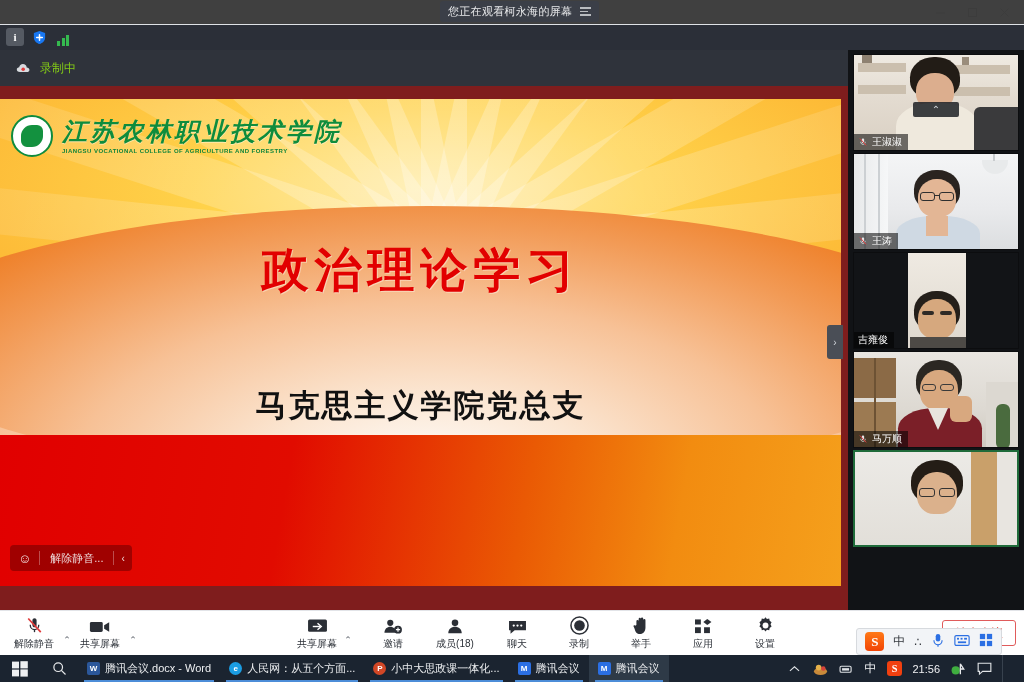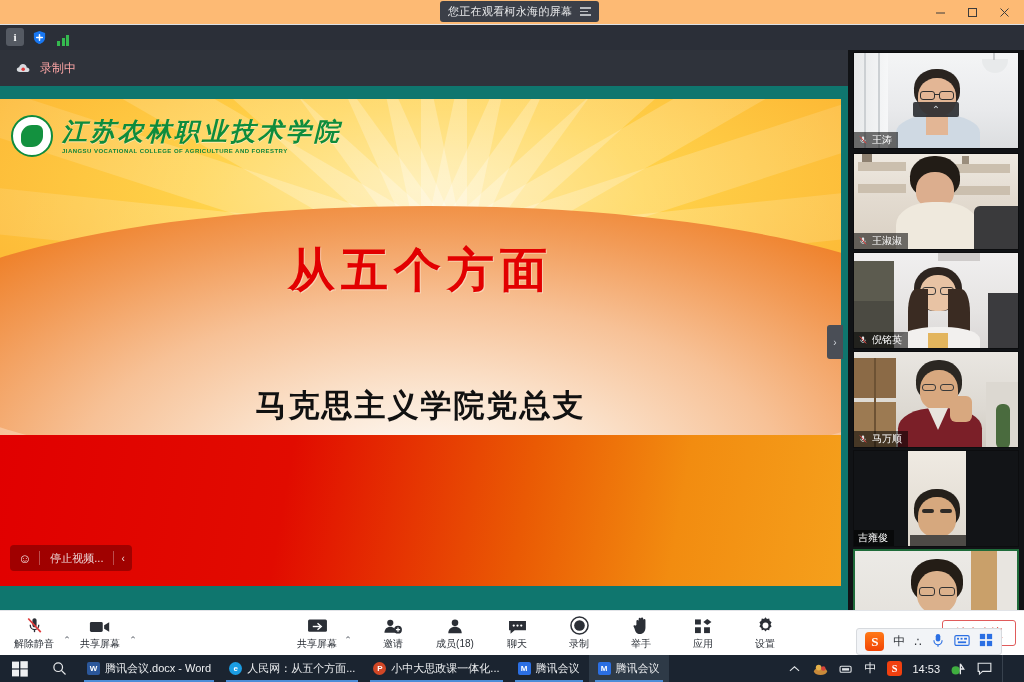--- a/index.html
+++ b/index.html
@@ -7,21 +7,21 @@
     width: 1024px; height: 682px;
     overflow: hidden;
     font-family: "Liberation Sans", "DejaVu Sans", sans-serif;
     background: #000;
   }
   #app { position: relative; width: 1024px; height: 682px; overflow: hidden; }
 
   
   .titlebar {
     position: absolute; left: 0; top: 0; width: 1024px; height: 25px;
-    background: #fdba74;
+    background: #404040;
     border-bottom: 1px solid #dfe2e6;
   }
   .tip-pill {
     position: absolute; left: 440px; top: 1px;
     height: 21px; padding: 0 8px;
     background: #3b3f48; color: #e9eaec;
     border-radius: 3px;
     display: flex; align-items: center; gap: 8px;
     font-size: 11px; letter-spacing: .3px;
   }
@@ -67,26 +67,26 @@
     position: absolute; right: 0; top: 25px; width: 32px; height: 25px;
     background: #2b2f38; display: flex; align-items: center; justify-content: center;
   }
 
   
   .recbar {
     position: absolute; left: 0; top: 50px; width: 848px; height: 36px;
     background: #2f333b; display: flex; align-items: center; padding-left: 16px; gap: 8px;
   }
   .recbar .cloud { width: 16px; height: 13px; position: relative; }
-  .recbar .rec-label { color: #fca5a5; font-size: 12px; }
+  .recbar .rec-label { color: #84cc16; font-size: 12px; }
 
   
   .stage {
     position: absolute; left: 0; top: 86px; width: 848px; height: 524px;
-    background: #0f766e; overflow: hidden;
+    background: #7f1d1d; overflow: hidden;
   }
   .slide {
     position: absolute; left: 0; top: 13px; width: 841px; height: 487px;
     overflow: hidden;
     background:
       radial-gradient(ellipse 120% 75% at 50% 18%, #ffe27a 0%, #ffd24a 22%, #fdbb37 46%, #f5a623 70%, #f0a02a 100%);
   }
   
   .rays { position: absolute; left: 50%; top: 8%; width: 1700px; height: 1700px; margin-left: -850px; }
   .rays i {
@@ -395,40 +395,63 @@
       <div class="logo-row">
         <div class="logo-mark">
             <div class="leaf"></div>
           </div>
         <div class="logo-text">
           <div class="logo-cn">江苏农林职业技术学院</div>
           <div class="logo-en">JIANGSU VOCATIONAL COLLEGE OF AGRICULTURE AND FORESTRY</div>
         </div>
       </div>
 
-      <div class="slide-title">从五个方面</div>
+      <div class="slide-title">政治理论学习</div>
       <div class="slide-sub">
         <div class="l1">马克思主义学院党总支</div>
       </div>
 
       <div class="chatpill">
         <span class="emoji">☺</span>
         <span class="sep"></span>
-        <span class="ph">停止视频...</span>
+        <span class="ph">解除静音...</span>
         <span class="sep"></span>
         <span class="arrow">‹</span>
       </div>
 
     </div>
   </div>
 
   <div class="collapse-handle">›</div>
 
   <div class="rail">
     <div class="scroll-chev chev-up">⌃</div>
+
+    <div class="tile" style="margin-top:4px">
+      <div class="scene" style="background:linear-gradient(180deg,#efeae2 0%,#e3dbd0 46%,#d9d0c3 100%)">
+        <div style="position:absolute;left:4px;top:8px;width:48px;height:9px;background:#cbbfae"></div>
+        <div style="position:absolute;left:4px;top:30px;width:48px;height:9px;background:#cbbfae"></div>
+        <div style="position:absolute;left:100px;top:10px;width:56px;height:9px;background:#cbbfae"></div>
+        <div style="position:absolute;left:100px;top:32px;width:56px;height:9px;background:#cbbfae"></div>
+        <div style="position:absolute;left:8px;top:0px;width:10px;height:8px;background:#8e8171"></div>
+        <div style="position:absolute;left:108px;top:2px;width:7px;height:8px;background:#9a8d7c"></div>
+        <div class="head" style="left:56px;top:2px;width:50px;height:42px;background:#221c16"></div>
+        <div class="head" style="left:62px;top:18px;width:38px;height:36px;background:#dcae8e"></div>
+        <div class="body" style="left:42px;top:48px;width:82px;height:52px;background:#efe9dd"></div>
+        <div style="position:absolute;left:120px;top:52px;width:44px;height:48px;background:#3a3a3c;border-radius:6px 0 0 0"></div>
+      </div>
+      <div class="nameplate">
+        <svg class="mic-off" viewBox="0 0 16 16">
+          <path d="M8 2.2c-1 0-1.8.8-1.8 1.8v4.1c0 1 .8 1.8 1.8 1.8s1.8-.8 1.8-1.8V4c0-1-.8-1.8-1.8-1.8z" fill="#e6e8ea"></path>
+          <path d="M4.4 7.6v.6c0 2 1.6 3.6 3.6 3.6s3.6-1.6 3.6-3.6v-.6" stroke="#e6e8ea" stroke-width="1.2" fill="none"></path>
+          <line x1="3" y1="2.4" x2="13" y2="13.4" stroke="#e04141" stroke-width="1.6"></line>
+        </svg>
+        <span>王淑淑</span>
+      </div>
+    </div>
 
     <div class="tile">
       <div class="scene" style="background:linear-gradient(180deg,#f4f5f6 0%,#e9eaec 58%,#dcdee0 100%)">
         <div style="position:absolute;left:0;top:0;width:34px;height:97px;background:linear-gradient(90deg,#e7e9ea,#f6f7f8)"></div>
         <div style="position:absolute;left:10px;top:0;width:2px;height:97px;background:#ccd0d3"></div>
         <div style="position:absolute;left:24px;top:0;width:2px;height:97px;background:#ccd0d3"></div>
         <div style="position:absolute;left:128px;top:6px;width:26px;height:14px;background:#e8eaeb;border-radius:0 0 13px 13px"></div>
         <div style="position:absolute;left:139px;top:0;width:2px;height:7px;background:#c9ccce"></div>
         <div class="head" style="left:60px;top:16px;width:46px;height:40px;background:#2a2420"></div>
         <div class="head" style="left:64px;top:25px;width:38px;height:38px;background:#e3b695"></div>
@@ -441,65 +464,32 @@
       <div class="nameplate">
         <svg class="mic-off" viewBox="0 0 16 16">
           <path d="M8 2.2c-1 0-1.8.8-1.8 1.8v4.1c0 1 .8 1.8 1.8 1.8s1.8-.8 1.8-1.8V4c0-1-.8-1.8-1.8-1.8z" fill="#e6e8ea"></path>
           <path d="M4.4 7.6v.6c0 2 1.6 3.6 3.6 3.6s3.6-1.6 3.6-3.6v-.6" stroke="#e6e8ea" stroke-width="1.2" fill="none"></path>
           <line x1="3" y1="2.4" x2="13" y2="13.4" stroke="#e04141" stroke-width="1.6"></line>
         </svg>
         <span>王涛</span>
       </div>
     </div>
 
-    <div class="tile" style="margin-top:4px">
-      <div class="scene" style="background:linear-gradient(180deg,#efeae2 0%,#e3dbd0 46%,#d9d0c3 100%)">
-        <div style="position:absolute;left:4px;top:8px;width:48px;height:9px;background:#cbbfae"></div>
-        <div style="position:absolute;left:4px;top:30px;width:48px;height:9px;background:#cbbfae"></div>
-        <div style="position:absolute;left:100px;top:10px;width:56px;height:9px;background:#cbbfae"></div>
-        <div style="position:absolute;left:100px;top:32px;width:56px;height:9px;background:#cbbfae"></div>
-        <div style="position:absolute;left:8px;top:0px;width:10px;height:8px;background:#8e8171"></div>
-        <div style="position:absolute;left:108px;top:2px;width:7px;height:8px;background:#9a8d7c"></div>
-        <div class="head" style="left:56px;top:2px;width:50px;height:42px;background:#221c16"></div>
-        <div class="head" style="left:62px;top:18px;width:38px;height:36px;background:#dcae8e"></div>
-        <div class="body" style="left:42px;top:48px;width:82px;height:52px;background:#efe9dd"></div>
-        <div style="position:absolute;left:120px;top:52px;width:44px;height:48px;background:#3a3a3c;border-radius:6px 0 0 0"></div>
+
+    <div class="tile">
+      <div class="scene" style="background:#121417">
+        <div style="position:absolute;left:54px;top:0;width:58px;height:97px;background:linear-gradient(180deg,#efeae2,#ded8ce)"></div>
+        <div class="head" style="left:60px;top:38px;width:46px;height:40px;background:#241f1a"></div>
+        <div class="head" style="left:64px;top:46px;width:38px;height:40px;background:#d6a87e"></div>
+        <div style="position:absolute;left:68px;top:58px;width:12px;height:4px;background:#2e2a26;border-radius:2px"></div>
+        <div style="position:absolute;left:86px;top:58px;width:12px;height:4px;background:#2e2a26;border-radius:2px"></div>
+        <div style="position:absolute;left:56px;top:84px;width:56px;height:13px;background:#4d4a46"></div>
       </div>
       <div class="nameplate">
-        <svg class="mic-off" viewBox="0 0 16 16">
-          <path d="M8 2.2c-1 0-1.8.8-1.8 1.8v4.1c0 1 .8 1.8 1.8 1.8s1.8-.8 1.8-1.8V4c0-1-.8-1.8-1.8-1.8z" fill="#e6e8ea"></path>
-          <path d="M4.4 7.6v.6c0 2 1.6 3.6 3.6 3.6s3.6-1.6 3.6-3.6v-.6" stroke="#e6e8ea" stroke-width="1.2" fill="none"></path>
-          <line x1="3" y1="2.4" x2="13" y2="13.4" stroke="#e04141" stroke-width="1.6"></line>
-        </svg>
-        <span>王淑淑</span>
-      </div>
-    </div>
-
-    <div class="tile">
-      <div class="scene" style="background:linear-gradient(180deg,#f0efef 0%,#e6e4e3 60%,#dad7d6 100%)">
-        <div style="position:absolute;left:0;top:8px;width:40px;height:89px;background:#4b4a42"></div>
-        <div style="position:absolute;left:0;top:8px;width:40px;height:40px;background:#5c5b4f"></div>
-        <div style="position:absolute;left:84px;top:0;width:42px;height:8px;background:#cfcccb"></div>
-        <div style="position:absolute;left:134px;top:40px;width:32px;height:57px;background:#3b3b3e"></div>
-        <div class="head" style="left:60px;top:14px;width:48px;height:44px;background:#2e2520"></div>
-        <div class="head" style="left:66px;top:22px;width:36px;height:36px;background:#e8c3a4"></div>
-        <div style="position:absolute;left:68px;top:34px;width:14px;height:8px;border:1.3px solid #3a3a3a;border-radius:3px"></div>
-        <div style="position:absolute;left:86px;top:34px;width:14px;height:8px;border:1.3px solid #3a3a3a;border-radius:3px"></div>
-        <div style="position:absolute;left:54px;top:36px;width:20px;height:58px;background:#3a2b22;border-radius:40% 0 0 0"></div>
-        <div style="position:absolute;left:94px;top:36px;width:22px;height:58px;background:#3a2b22;border-radius:0 40% 0 0"></div>
-        <div class="body" style="left:46px;top:74px;width:80px;height:28px;background:#f2f0ee"></div>
-        <div style="position:absolute;left:74px;top:80px;width:20px;height:18px;background:#e3b55d"></div>
-      </div>
-      <div class="nameplate">
-        <svg class="mic-off" viewBox="0 0 16 16">
-          <path d="M8 2.2c-1 0-1.8.8-1.8 1.8v4.1c0 1 .8 1.8 1.8 1.8s1.8-.8 1.8-1.8V4c0-1-.8-1.8-1.8-1.8z" fill="#e6e8ea"></path>
-          <path d="M4.4 7.6v.6c0 2 1.6 3.6 3.6 3.6s3.6-1.6 3.6-3.6v-.6" stroke="#e6e8ea" stroke-width="1.2" fill="none"></path>
-          <line x1="3" y1="2.4" x2="13" y2="13.4" stroke="#e04141" stroke-width="1.6"></line>
-        </svg>
-        <span>倪铭英</span>
+        <span>吉雍俊</span>
       </div>
     </div>
 
     <div class="tile">
       <div class="scene" style="background:linear-gradient(180deg,#e9e6e1 0%,#ddd9d2 60%,#cfcac1 100%)">
         <div style="position:absolute;left:0;top:6px;width:42px;height:40px;background:#8b6a46"></div>
         <div style="position:absolute;left:0;top:50px;width:42px;height:47px;background:#9c7a52"></div>
         <div style="position:absolute;left:20px;top:6px;width:2px;height:91px;background:#6d5234"></div>
         <div style="position:absolute;left:132px;top:30px;width:34px;height:67px;background:#dcd8d1"></div>
         <div style="position:absolute;left:142px;top:52px;width:14px;height:45px;background:#4a6b3e;border-radius:6px"></div>
@@ -514,34 +504,20 @@
       <div class="nameplate">
         <svg class="mic-off" viewBox="0 0 16 16">
           <path d="M8 2.2c-1 0-1.8.8-1.8 1.8v4.1c0 1 .8 1.8 1.8 1.8s1.8-.8 1.8-1.8V4c0-1-.8-1.8-1.8-1.8z" fill="#e6e8ea"></path>
           <path d="M4.4 7.6v.6c0 2 1.6 3.6 3.6 3.6s3.6-1.6 3.6-3.6v-.6" stroke="#e6e8ea" stroke-width="1.2" fill="none"></path>
           <line x1="3" y1="2.4" x2="13" y2="13.4" stroke="#e04141" stroke-width="1.6"></line>
         </svg>
         <span>马万顺</span>
       </div>
     </div>
 
-    <div class="tile">
-      <div class="scene" style="background:#121417">
-        <div style="position:absolute;left:54px;top:0;width:58px;height:97px;background:linear-gradient(180deg,#efeae2,#ded8ce)"></div>
-        <div class="head" style="left:60px;top:38px;width:46px;height:40px;background:#241f1a"></div>
-        <div class="head" style="left:64px;top:46px;width:38px;height:40px;background:#d6a87e"></div>
-        <div style="position:absolute;left:68px;top:58px;width:12px;height:4px;background:#2e2a26;border-radius:2px"></div>
-        <div style="position:absolute;left:86px;top:58px;width:12px;height:4px;background:#2e2a26;border-radius:2px"></div>
-        <div style="position:absolute;left:56px;top:84px;width:56px;height:13px;background:#4d4a46"></div>
-      </div>
-      <div class="nameplate">
-        <span>吉雍俊</span>
-      </div>
-    </div>
-
     <div class="tile active">
       <div class="scene" style="background:linear-gradient(180deg,#eceae6 0%,#e2dfd9 100%)">
         <div style="position:absolute;left:116px;top:0;width:26px;height:97px;background:#c9a06a"></div>
         <div style="position:absolute;left:142px;top:0;width:24px;height:97px;background:#e8e5e0"></div>
         <div class="head" style="left:56px;top:8px;width:52px;height:44px;background:#241d16"></div>
         <div class="head" style="left:62px;top:20px;width:40px;height:42px;background:#dbb18c"></div>
         <div style="position:absolute;left:64px;top:36px;width:16px;height:9px;border:1.4px solid #333;border-radius:3px"></div>
         <div style="position:absolute;left:84px;top:36px;width:16px;height:9px;border:1.4px solid #333;border-radius:3px"></div>
 
       </div>
@@ -761,21 +737,21 @@
           <rect x="3.2" y="5.6" width="7.6" height="2.6" fill="#e0e3e6"></rect>
         </svg>
       </span>
       <span class="it" style="font-size:12px;color:#eef0f2">中</span>
       <span class="tray-ico">
         <svg width="15" height="15" viewBox="0 0 16 16">
           <rect x="0" y="0" width="16" height="16" rx="3.4" fill="#f2400f"></rect>
           <text x="8" y="12" font-size="11" font-family="Liberation Serif, serif" font-weight="bold" fill="#fff" text-anchor="middle">S</text>
         </svg>
       </span>
-      <span class="tb-clock">14:53</span>
+      <span class="tb-clock">21:56</span>
       <span class="tray-ico">
         <svg width="15" height="14" viewBox="0 0 16 15">
           <circle cx="5" cy="9" r="4.4" fill="#3fae3f"></circle>
           <path d="M10 2 L10 13 M10 2 L13.6 7.5 L10 7.5" stroke="#e8eaec" stroke-width="1.4" fill="none"></path>
         </svg>
       </span>
       <span class="tray-ico">
         <svg width="15" height="14" viewBox="0 0 16 15">
           <path d="M1.2 1.4 H14.8 V10 H6 L2.6 13 V10 H1.2 Z" fill="none" stroke="#e0e3e6" stroke-width="1.2"></path>
         </svg>

